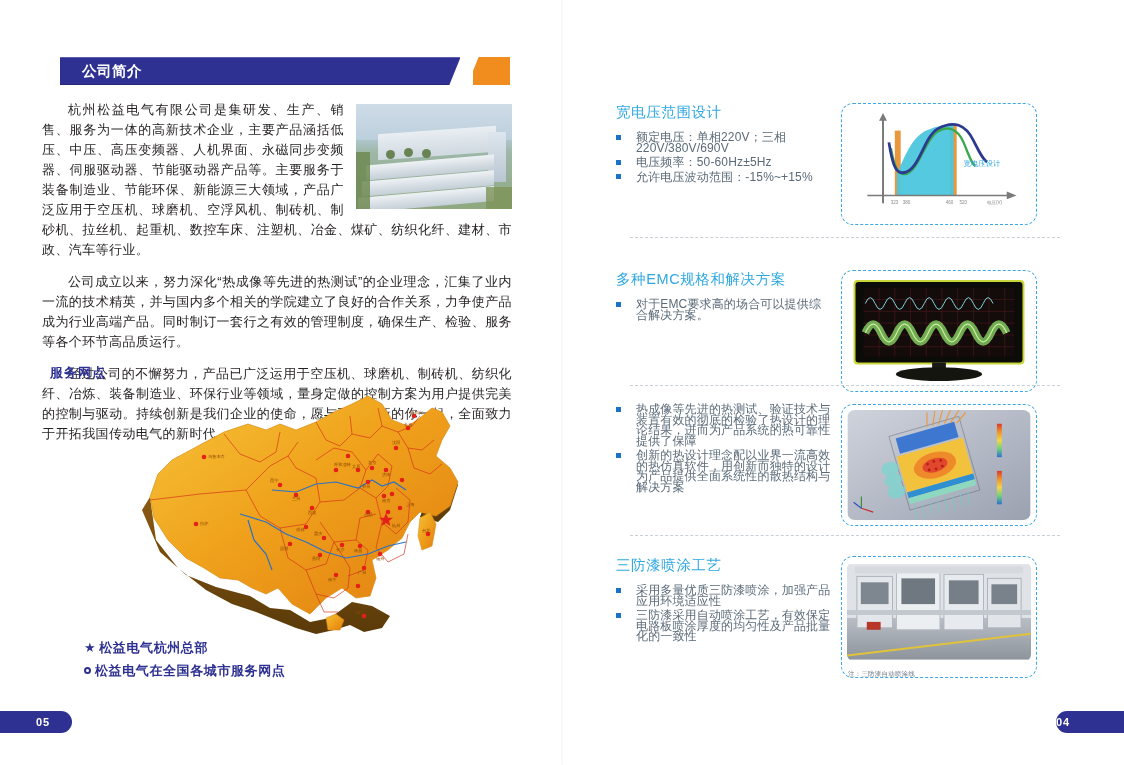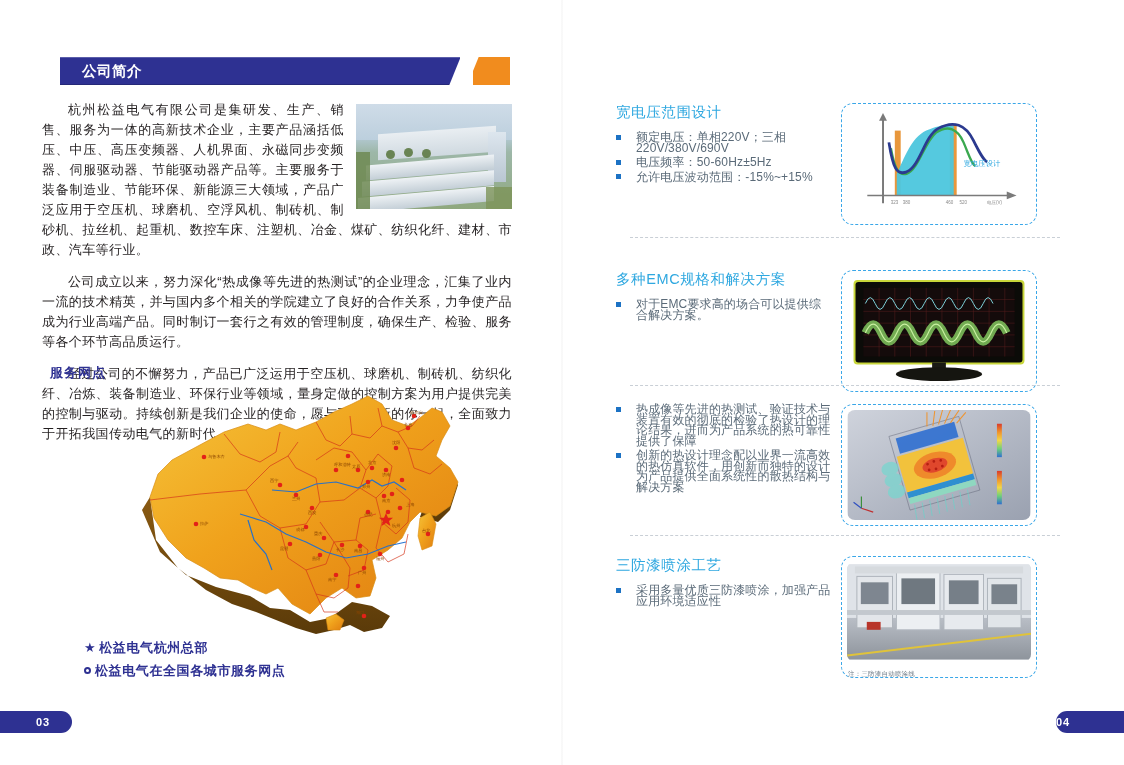--- a/index.html
+++ b/index.html
@@ -308,21 +308,21 @@
       <span class="star">★</span>
       <span>松益电气杭州总部</span>
     </div>
     <div>
       <span class="dot"></span>
       <span>松益电气在全国各城市服务网点</span>
     </div>
   </div>
 
   <div class="pgnum pg-left">
-    <span>03</span>
+    <span>05</span>
   </div>
 </div>
 
 <div class="page page-right">
 
   <div class="pgnum pg-right">
     <span>04</span>
   </div>
 </div>
 
@@ -488,20 +488,21 @@
     </div>
   </div>
 </div>
 <div class="divider d3"></div>
 
 <div class="feat f4">
   <div class="left">
     <h3>三防漆喷涂工艺</h3>
     <ul>
       <li>采用多量优质三防漆喷涂，加强产品应用环境适应性</li>
+      <li>三防漆采用自动喷涂工艺，有效保定电路板喷涂厚度的均匀性及产品批量化的一致性</li>
     </ul>
   </div>
   <div class="pic">
     <div class="inner pic-cap">
       <svg viewBox="0 0 186 96" width="100%" height="100%">
         <defs>
           <linearGradient id="fl" x1="0" y1="0" x2="0" y2="1">
             <stop offset="0%" stop-color="#b9bec6"></stop>
               <stop offset="100%" stop-color="#8e949c"></stop>
           </linearGradient>

